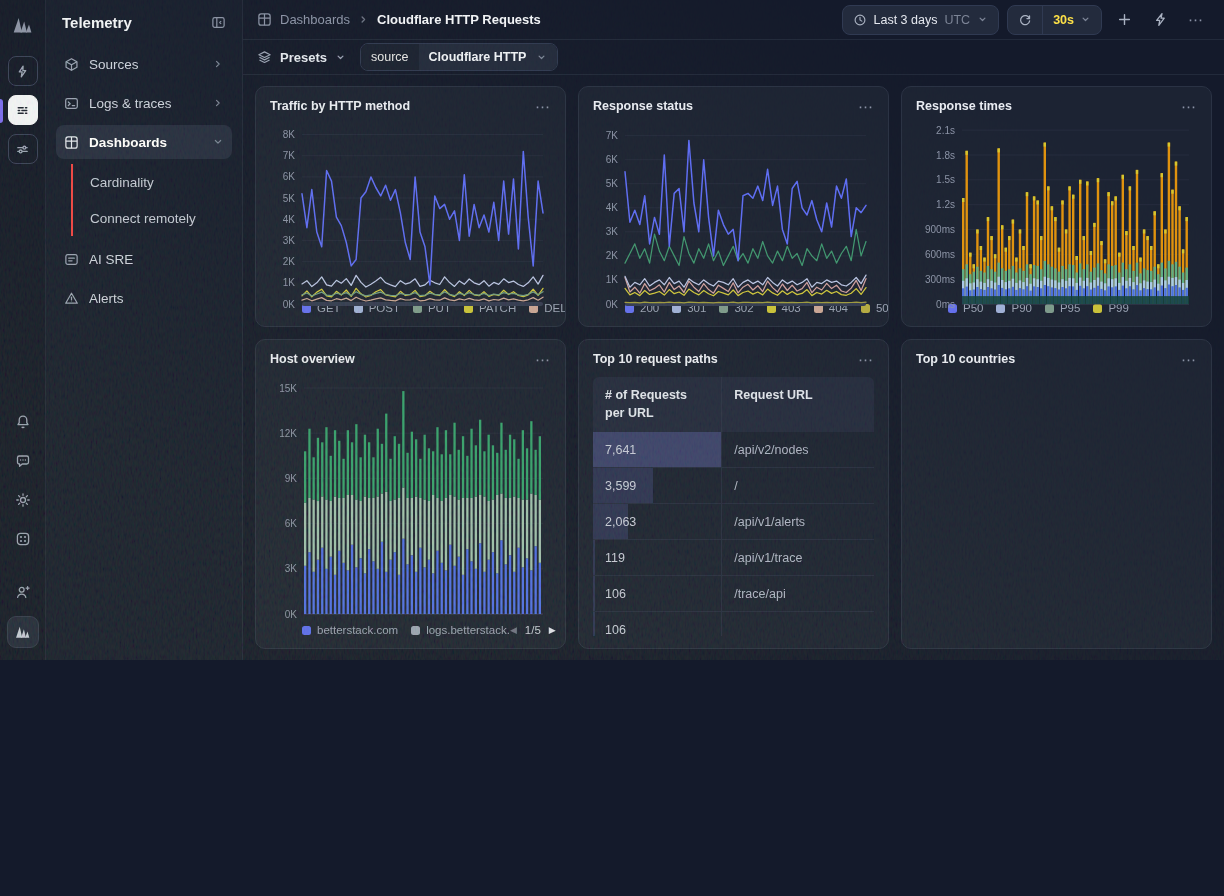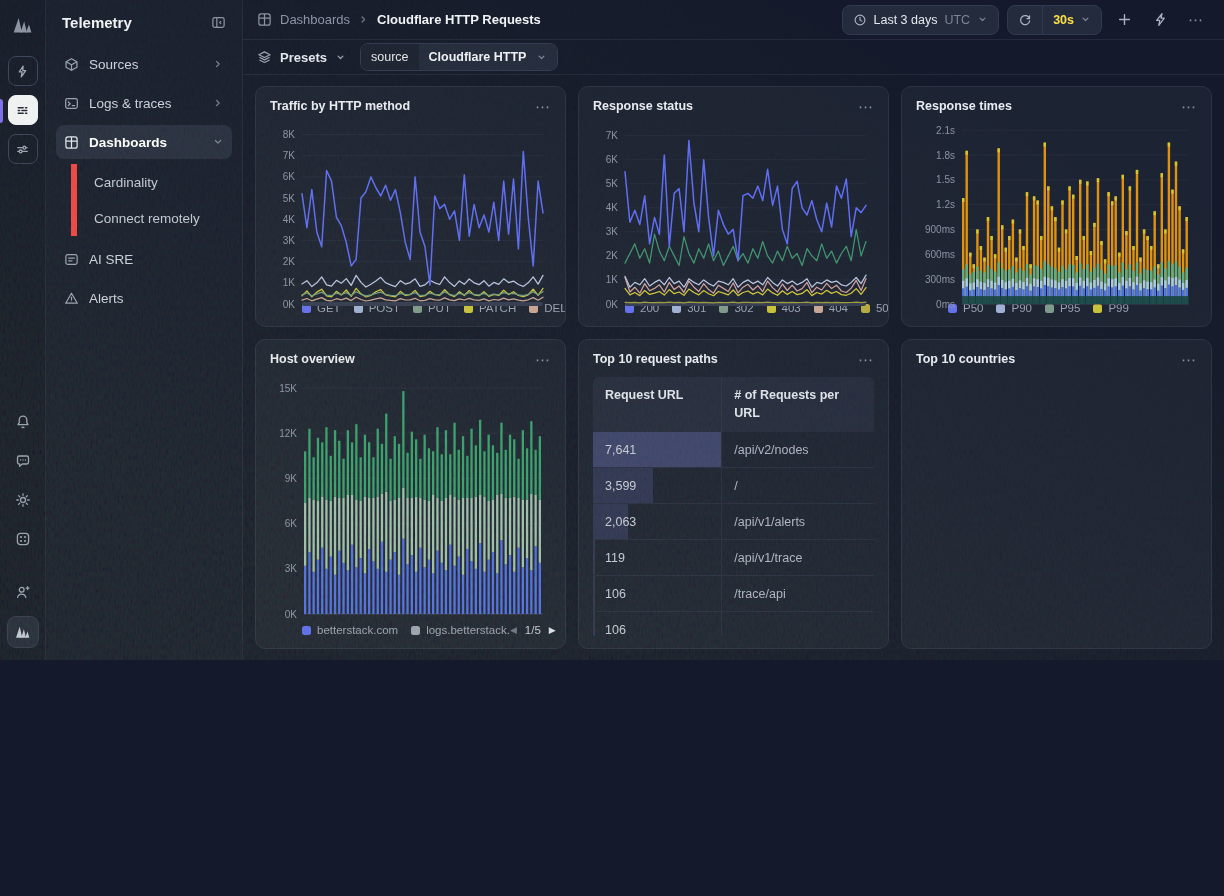--- a/index.html
+++ b/index.html
@@ -25,21 +25,21 @@
   .sb-head { display:flex; align-items:center; justify-content:space-between; padding:0 6px 16px; }
   .sb-title { font-size:15px; font-weight:700; color:#f2f4f8; }
   .sb-collapse { color:#8b93a7; cursor:pointer; display:flex; }
   .nav-item { height:34px; display:flex; align-items:center; gap:10px; padding:0 8px; border-radius:8px;
     color:#cdd3df; font-size:13.5px; cursor:pointer; margin-bottom:5px; }
   .nav-item .ni-icon { color:#9aa3b5; display:flex; }
   .nav-item .ni-label { flex:1; }
   .nav-item .chev { color:#7c8496; display:flex; }
   .nav-item.active { background:#262e41; color:#ffffff; font-weight:600; }
   .nav-item.active .ni-icon { color:#e4e8f0; }
-  .subnav { margin:2px 0 6px 15px; border-left:6px solid #ef4444; padding-left:0; }
+  .subnav { margin:2px 0 6px 15px; border-left:2px solid #ef4444; padding-left:0; }
   .sub-item { height:36px; display:flex; align-items:center; padding-left:17px; font-size:13.5px; color:#c3c9d6; cursor:pointer; }
 
   
   .main { flex:1; display:flex; flex-direction:column; position:relative; z-index:1; }
   .topbar { height:46px; border-bottom:1px solid #222a3b; display:flex; align-items:center; padding:0 14px; gap:8px; }
   .crumb { display:flex; align-items:center; gap:8px; flex:1; }
   .crumb .c-icon { color:#8b93a7; display:flex; }
   .crumb-section { font-size:13px; color:#8b93a7; cursor:pointer; }
   .crumb-sep { color:#6b7384; display:flex; }
   .crumb-page { font-size:13px; font-weight:700; color:#f2f4f8; }
@@ -1038,22 +1038,22 @@
         </div>
       </div>
 
       <div class="card">
         <div class="card-head">
           <span class="card-title">Top 10 request paths</span>
           <span class="more-glyph">⋯</span>
         </div>
         <div class="plot tbl">
             <div class="tbl-head">
+              <div class="tbl-hcell"># of Requests per URL</div>
               <div class="tbl-hcell">Request URL</div>
-              <div class="tbl-hcell"># of Requests per URL</div>
             </div>
             <div class="tbl-row r0">
               <div class="tbl-c1">
                 <div class="tbl-bar" style="width: 100%;"></div>
                 <span class="tbl-num">7,641</span>
               </div>
               <div class="tbl-c2">/api/v2/nodes</div>
             </div>
             <div class="tbl-row">
               <div class="tbl-c1">

